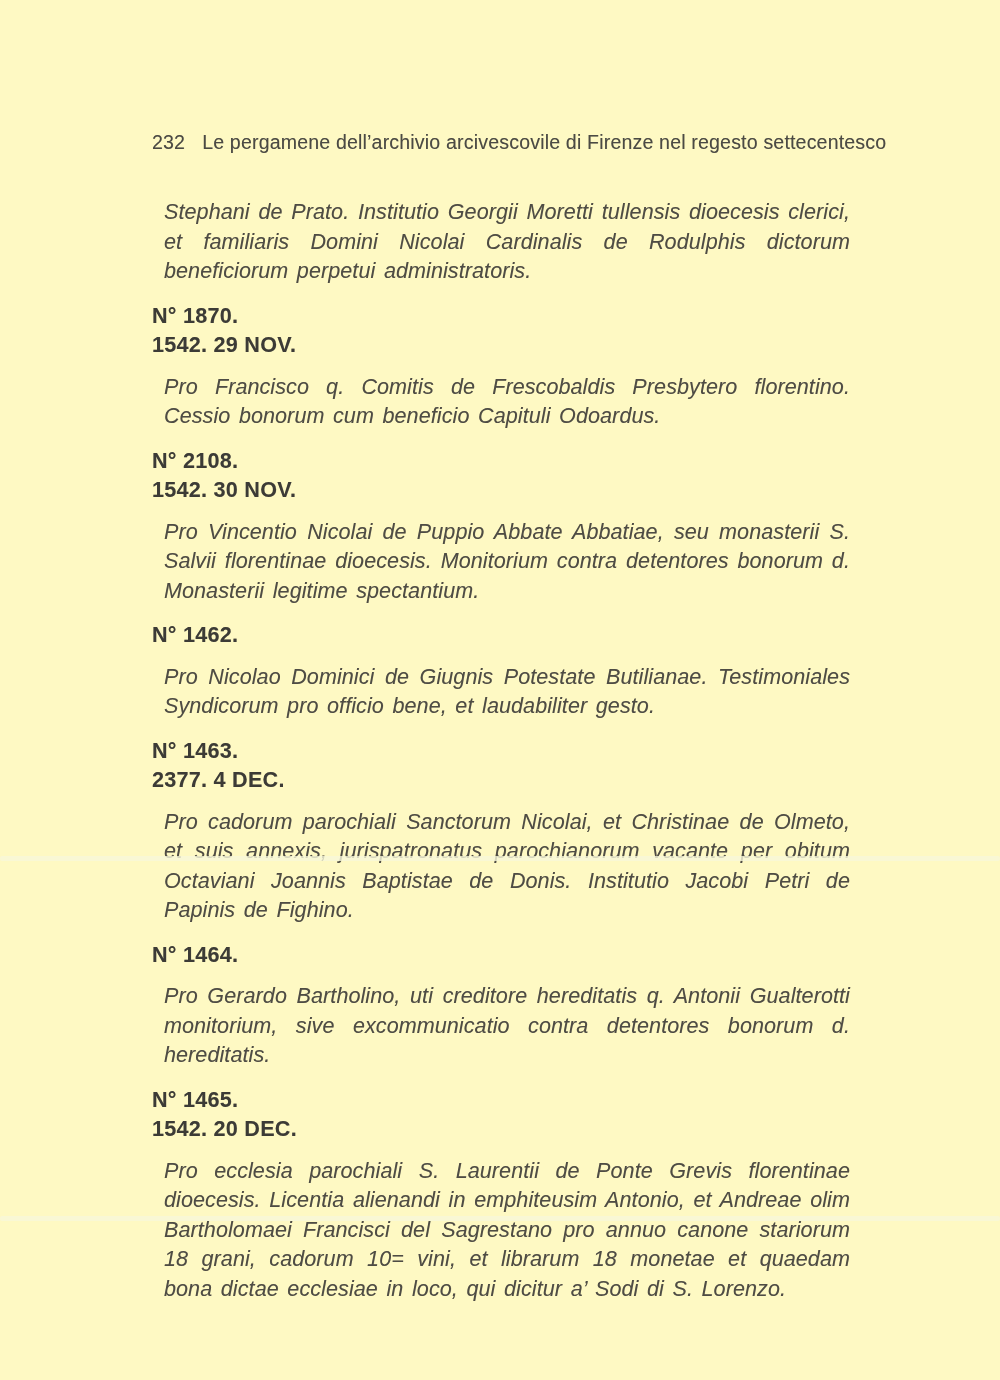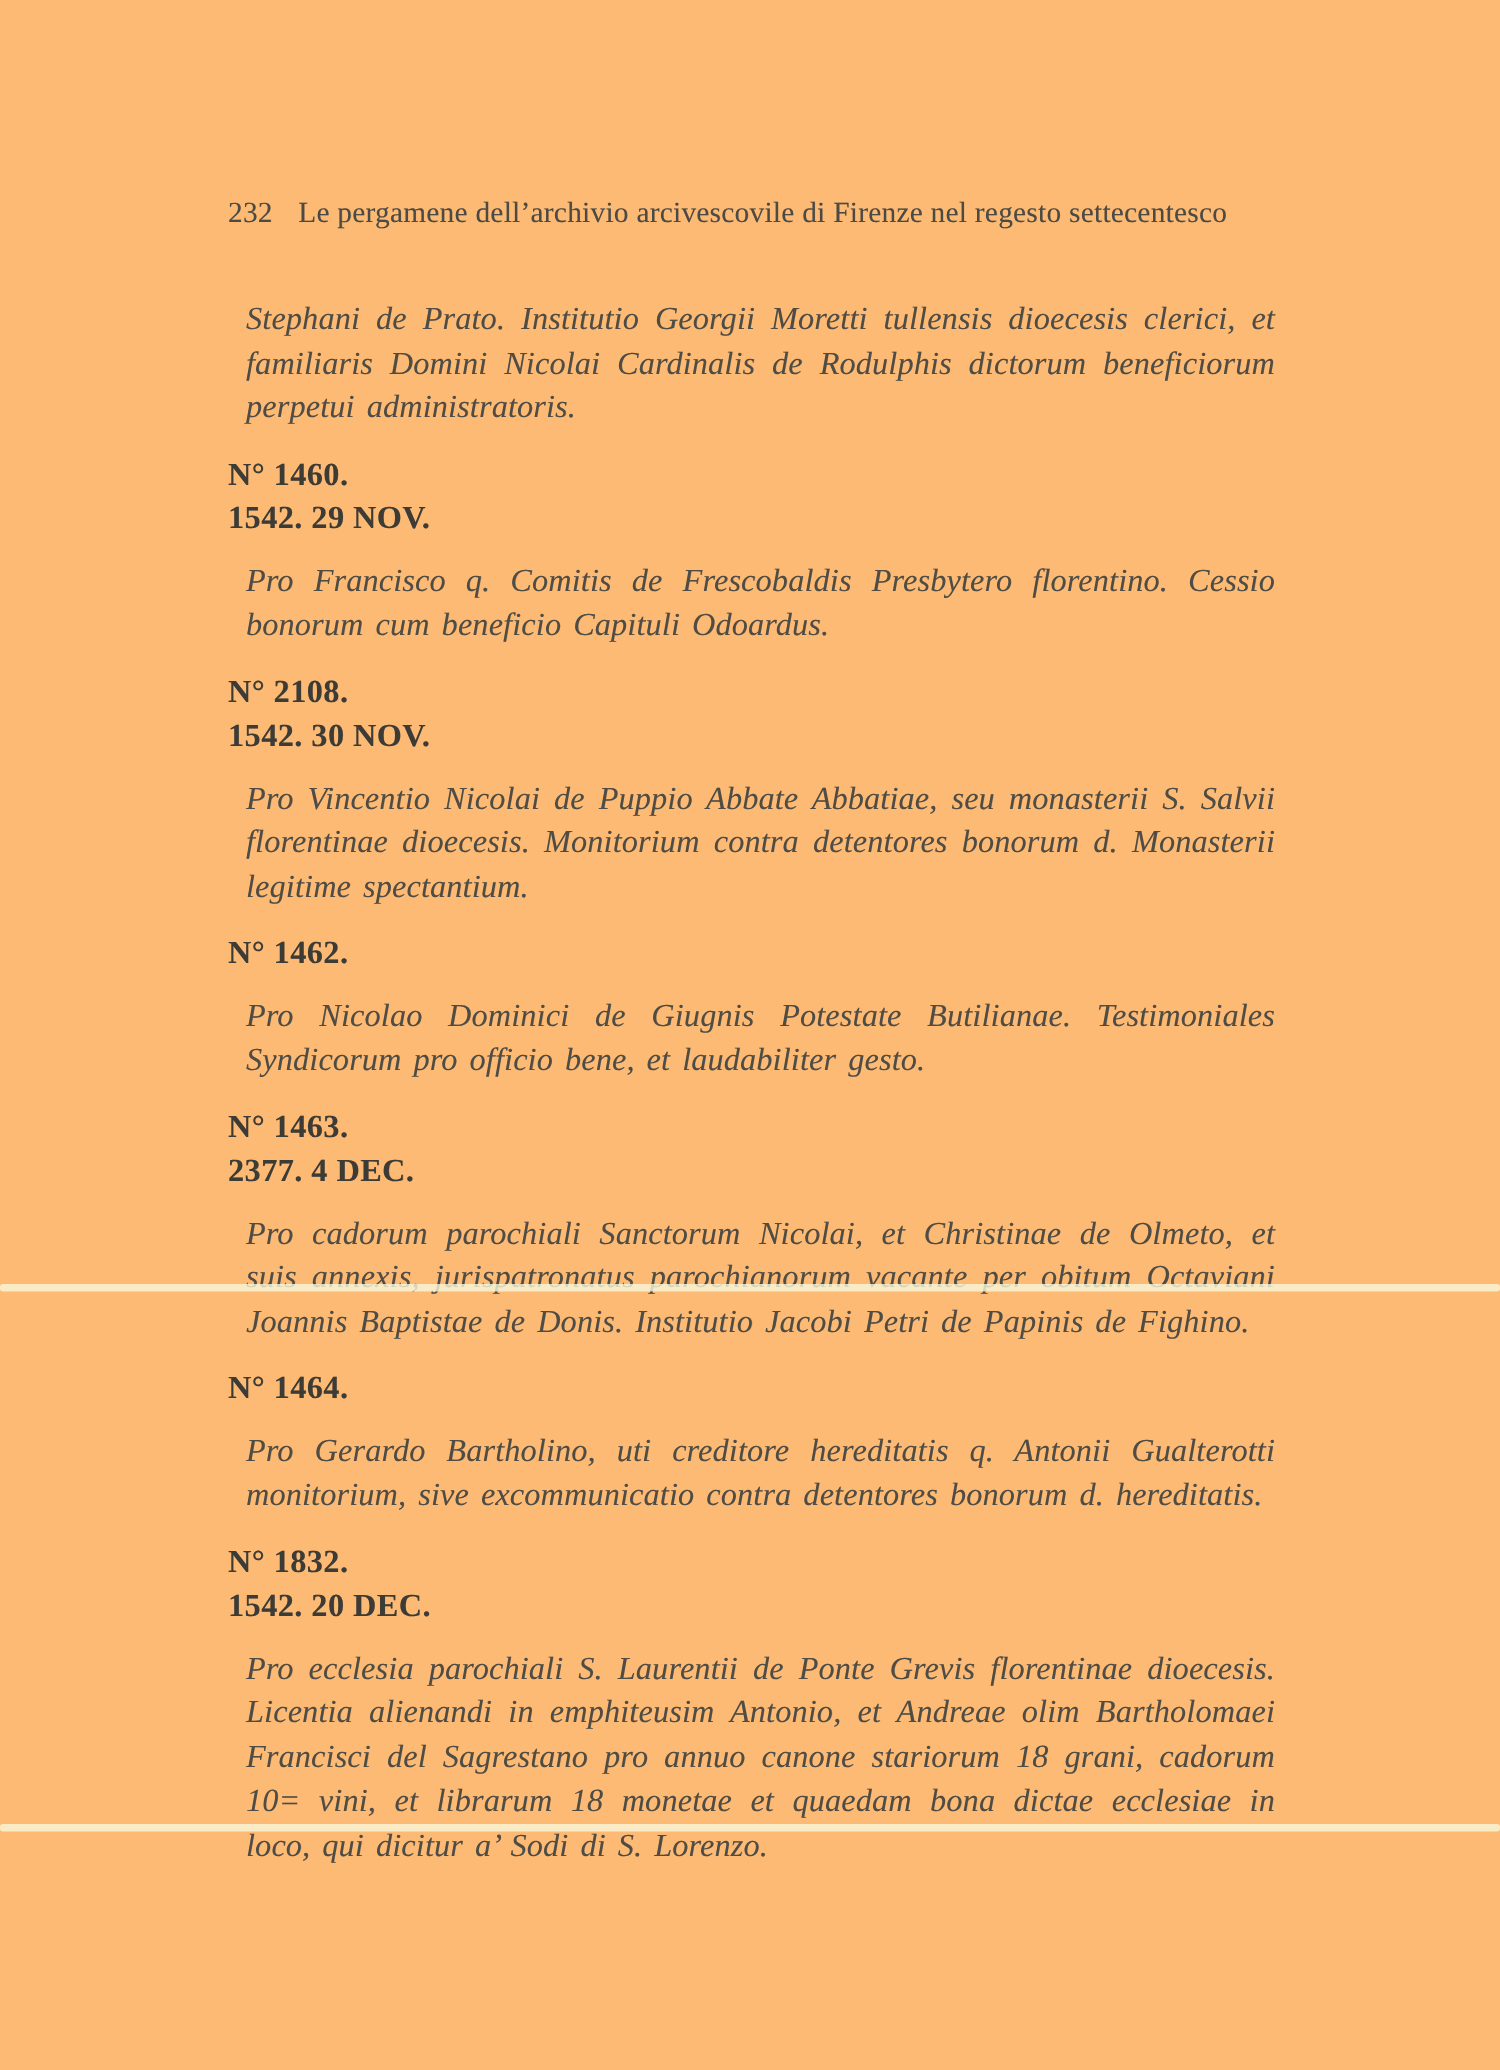--- a/index.html
+++ b/index.html
@@ -4,22 +4,22 @@
 <style>
   html, body {
     margin: 0;
     padding: 0;
     background: #ffffff;
   }
   .page {
     position: relative;
     width: 1000px;
     height: 1380px;
-    background: #fdba74;
-    font-family: Liberation Serif, serif;
+    background: #fef9c3;
+    font-family: Liberation Sans, sans-serif;
     overflow: hidden;
   }
   .content {
     position: absolute;
     left: 152px;
     top: 131px;
     width: 710px;
   }
   .running-head {
     font-size: 19.5px;
@@ -79,21 +79,21 @@
 
   <div class="content">
 
     <div class="running-head">
       <span class="page-number">232</span><span>Le pergamene dell’archivio arcivescovile di Firenze nel regesto settecentesco</span>
     </div>
 
     <p class="intro">Stephani de Prato. Institutio Georgii Moretti tullensis dioecesis clerici, et familiaris Domini Nicolai Cardinalis de Rodulphis dictorum beneficiorum perpetui administratoris.</p>
 
     <section class="entry">
-      <div class="entry-number">N° 1460.</div>
+      <div class="entry-number">N° 1870.</div>
       <div class="entry-date">1542. 29 NOV.</div>
       <p class="entry-text">Pro Francisco q. Comitis de Frescobaldis Presbytero florentino. Cessio bonorum cum beneficio Capituli Odoardus.</p>
     </section>
 
     <section class="entry">
       <div class="entry-number">N° 2108.</div>
       <div class="entry-date">1542. 30 NOV.</div>
       <p class="entry-text">Pro Vincentio Nicolai de Puppio Abbate Abbatiae, seu monasterii S. Salvii florentinae dioecesis. Monitorium contra detentores bonorum d. Monasterii legitime spectantium.</p>
     </section>
 
@@ -107,21 +107,21 @@
       <div class="entry-date">2377. 4 DEC.</div>
       <p class="entry-text">Pro cadorum parochiali Sanctorum Nicolai, et Christinae de Olmeto, et suis annexis, jurispatronatus parochianorum vacante per obitum Octaviani Joannis Baptistae de Donis. Institutio Jacobi Petri de Papinis de Fighino.</p>
     </section>
 
     <section class="entry">
       <div class="entry-number">N° 1464.</div>
       <p class="entry-text">Pro Gerardo Bartholino, uti creditore hereditatis q. Antonii Gualterotti monitorium, sive excommunicatio contra detentores bonorum d. hereditatis.</p>
     </section>
 
     <section class="entry">
-      <div class="entry-number">N° 1832.</div>
+      <div class="entry-number">N° 1465.</div>
       <div class="entry-date">1542. 20 DEC.</div>
       <p class="entry-text">Pro ecclesia parochiali S. Laurentii de Ponte Grevis florentinae dioecesis. Licentia alienandi in emphiteusim Antonio, et Andreae olim Bartholomaei Francisci del Sagrestano pro annuo canone stariorum 18 grani, cadorum 10= vini, et librarum 18 monetae et quaedam bona dictae ecclesiae in loco, qui dicitur a’ Sodi di S. Lorenzo.</p>
     </section>
 
   </div>
 
   <div class="scan-band band-1"></div>
   <div class="scan-band band-2"></div>
 
 </div>

